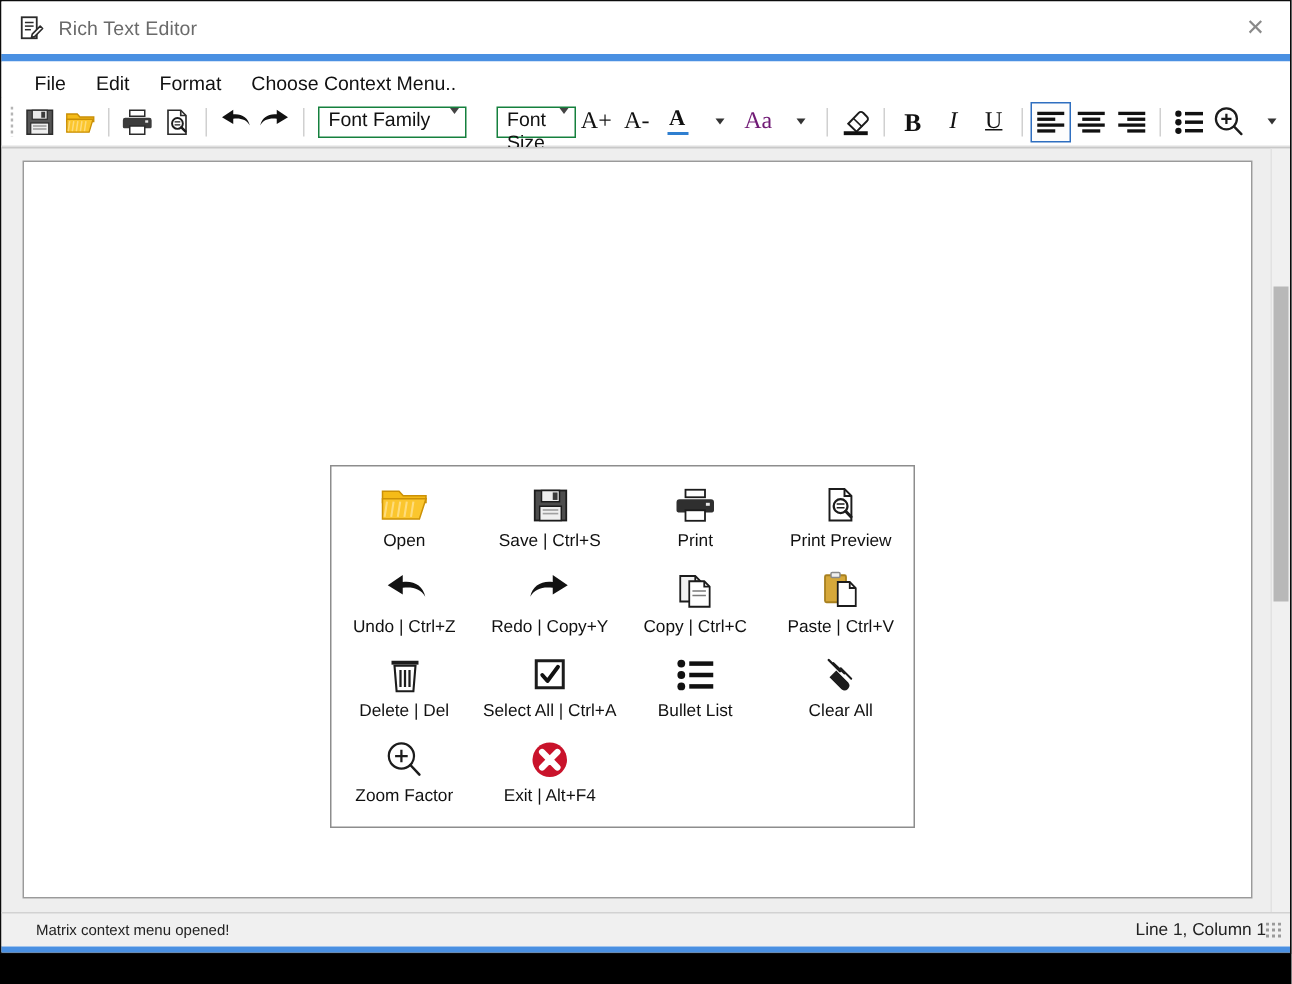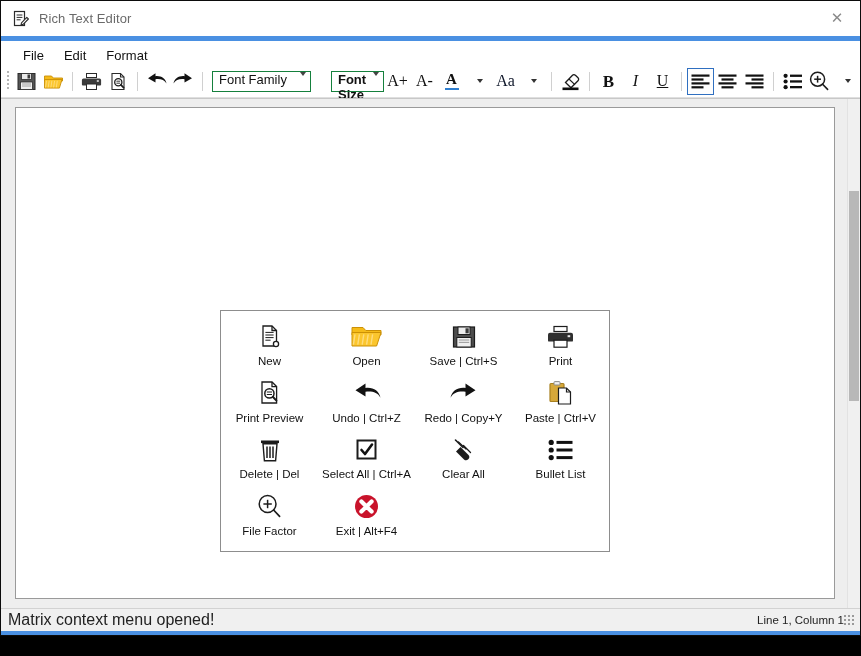--- a/index.html
+++ b/index.html
@@ -78,21 +78,21 @@
   .caret{
     width:0;height:0;border-left:3.5px solid transparent;border-right:3.5px solid transparent;
     border-top:4px solid #333;margin-left:3px;flex:0 0 auto;
   }
   .combo{
     height:21px;display:flex;align-items:flex-start;justify-content:space-between;
     background:#fff;border:1px solid #15803d;box-sizing:border-box;
     padding:0 4px 0 6px;font-size:13px;color:#111;
   }
   .combo.family{width:152px;margin-left:4px;}
-  .combo.size{width:78px;margin-left:20px;font-weight:bold;}
+  .combo.size{width:78px;margin-left:20px;}
   .combo .caret{border-top-color:#444;}
   .ico-txt{
     font-size:16px;color:#111;line-height:1;font-family:"Liberation Serif",serif;
   }
 
   
   .bodyarea{
     flex:1 1 auto;position:relative;background:#eeeeee;
     border-top:1px solid #c8c8c8;
     display:flex;overflow:hidden;
@@ -133,21 +133,21 @@
     font-size:11.5px;color:#111;white-space:nowrap;line-height:1.1;
   }
 
   
   .statusbar{
     height:23px;flex:0 0 23px;background:#f0f0f0;
     border-top:1px solid #d2d2d2;
     display:flex;align-items:center;box-sizing:border-box;
     padding:0 4px 0 7px;
   }
-  .status-left{font-size:16px;color:#222;white-space:nowrap;}
+  .status-left{font-size:10px;color:#222;white-space:nowrap;margin-left:16px;}
   .status-spacer{flex:1 1 auto;}
   .status-right{font-size:11.5px;color:#222;white-space:nowrap;margin-right:0;}
   .grip-corner{
     width:11px;height:11px;flex:0 0 11px;margin-right:1px;
     background:
       radial-gradient(circle at 1px 1px, #9a9a9a 1px, transparent 1.2px);
     background-size:4px 4px;
   }
   .bottom-accent{
     height:4px;flex:0 0 4px;background:#4a90e2;
@@ -175,20 +175,21 @@
       <span class="close-glyph">✕</span>
     </span>
   </div>
 
   <div class="accent-strip"></div>
 
   <div class="menubar">
     <span class="menu-item">File</span>
     <span class="menu-item">Edit</span>
     <span class="menu-item">Format</span>
+    <span class="menu-item">Choose Context Menu..</span>
   </div>
 
   <div class="toolbar">
     <span class="grip"></span>
 
     <span class="tb-btn">
       <svg width="21" height="21" viewBox="0 0 21 21">
         <rect x="2" y="2.5" width="17" height="16" fill="#555" stroke="#2b2b2b" stroke-width="1"></rect>
         <rect x="5.5" y="2.5" width="10" height="6" fill="#e9e9e9" stroke="#2b2b2b" stroke-width="0.8"></rect>
         <rect x="11.5" y="3.5" width="2.6" height="4" fill="#3b3b3b"></rect>
@@ -265,21 +266,21 @@
       <span style="display:flex;flex-direction:column;align-items:center;">
         <span class="ico-txt" style="font-weight:bold;font-size:15px;">A</span>
         <span style="display:block;width:14px;height:2.5px;background:#2f7fd0;margin-top:1px;"></span>
       </span>
     </span>
     <span class="tb-btn">
       <span class="caret"></span>
     </span>
 
     <span class="tb-btn">
-      <span class="ico-txt" style="color:#0f172a;">Aa</span>
+      <span class="ico-txt" style="color:#701a75;">Aa</span>
     </span>
     <span class="tb-btn">
       <span class="caret"></span>
     </span>
 
     <span class="tb-sep"></span>
 
     <span class="tb-btn">
       <svg width="21" height="20" viewBox="0 0 21 20">
         <path d="M5.5 11.5 L12.5 4.2 a2 2 0 0 1 2.9 0 l2.6 2.6 a2 2 0 0 1 0 2.9 L11 16.8 Z" fill="#fff" stroke="#1c1c1c" stroke-width="1.3"></path>
@@ -354,34 +355,20 @@
   </div>
 
   <div class="bodyarea">
     <div class="page-outer">
       <div class="page">
         <span></span>
       </div>
 
       <div class="ctxmenu">
 
-        <div class="ctx-cell">
-          <span class="ctx-ico">
-            <svg width="24" height="26" viewBox="0 0 24 26">
-              <path d="M5 2 h9 l4.5 4.5 V22 H5 Z" fill="#fff" stroke="#1c1c1c" stroke-width="1.3"></path>
-              <path d="M14 2 v4.5 h4.5" fill="none" stroke="#1c1c1c" stroke-width="1.3"></path>
-              <line x1="7.4" y1="8.4" x2="15.6" y2="8.4" stroke="#1c1c1c" stroke-width="1"></line>
-              <line x1="7.4" y1="11" x2="15.6" y2="11" stroke="#1c1c1c" stroke-width="1"></line>
-              <line x1="7.4" y1="13.6" x2="15.6" y2="13.6" stroke="#1c1c1c" stroke-width="1"></line>
-              <line x1="7.4" y1="16.2" x2="12.6" y2="16.2" stroke="#1c1c1c" stroke-width="1"></line>
-              <circle cx="18" cy="20" r="2.6" fill="#fff" stroke="#1c1c1c" stroke-width="1.3"></circle>
-            </svg>
-          </span>
-          <span class="ctx-label">New</span>
-        </div>
 
         <div class="ctx-cell">
           <span class="ctx-ico">
             <svg width="34" height="26" viewBox="0 0 34 26">
               <path d="M2 3.5 h11 l2.8 3 h15.2 v4.5 H2 Z" fill="#f5bb18" stroke="#cc9106" stroke-width="1"></path>
               <path d="M2 8.5 h29 l-4.4 13.5 H2 Z" fill="#fbc62e" stroke="#cc9106" stroke-width="1"></path>
               <path d="M5 10.4 l-1.6 10.2 M9.4 10.4 l-1.6 10.2 M13.8 10.4 l-1.6 10.2 M18.2 10.4 l-1.6 10.2 M22.6 10.4 l-1.6 10.2" stroke="#fedc7d" stroke-width="1.4"></path>
             </svg>
           </span>
           <span class="ctx-label">Open</span>
@@ -439,20 +426,33 @@
         <div class="ctx-cell">
           <span class="ctx-ico">
             <svg width="30" height="24" viewBox="0 0 30 24">
               <path d="M16.5 6 C9 5 3 8.6 1.5 15.8 C4.4 10.4 9.8 9 16.5 9.8 V14.4 L26.5 8.2 L16.5 1.4 Z" fill="#121212"></path>
             </svg>
           </span>
           <span class="ctx-label">Redo | Copy+Y</span>
         </div>
 
 
+        <div class="ctx-cell">
+          <span class="ctx-ico">
+            <svg width="28" height="26" viewBox="0 0 28 26">
+              <path d="M3.5 3 h10 l3.6 3.6 V20 H3.5 Z" fill="#f2f2f2" stroke="#1c1c1c" stroke-width="1.2"></path>
+              <path d="M13.5 3 v3.6 h3.6" fill="none" stroke="#1c1c1c" stroke-width="1.2"></path>
+              <path d="M9.5 6.5 h10 l3.6 3.6 V23.5 H9.5 Z" fill="#fff" stroke="#1c1c1c" stroke-width="1.2"></path>
+              <path d="M19.5 6.5 v3.6 h3.6" fill="none" stroke="#1c1c1c" stroke-width="1.2"></path>
+              <line x1="11.6" y1="13" x2="20.6" y2="13" stroke="#7a7a7a" stroke-width="1"></line>
+              <line x1="11.6" y1="16" x2="20.6" y2="16" stroke="#7a7a7a" stroke-width="1"></line>
+            </svg>
+          </span>
+          <span class="ctx-label">Copy | Ctrl+C</span>
+        </div>
 
         <div class="ctx-cell">
           <span class="ctx-ico">
             <svg width="28" height="27" viewBox="0 0 28 27">
               <rect x="3" y="3.5" width="14" height="18" rx="1" fill="#d6a83a" stroke="#a8801f" stroke-width="1.2"></rect>
               <rect x="7" y="1.6" width="6" height="3.4" rx="0.8" fill="#f0f0f0" stroke="#8a8a8a" stroke-width="1"></rect>
               <path d="M11.5 8 h8 l4 4 V24 h-12 Z" fill="#fff" stroke="#1c1c1c" stroke-width="1.2"></path>
               <path d="M19.5 8 v4 h4" fill="none" stroke="#1c1c1c" stroke-width="1.2"></path>
             </svg>
           </span>
@@ -473,58 +473,58 @@
         </div>
 
         <div class="ctx-cell">
           <span class="ctx-ico">
             <svg width="26" height="26" viewBox="0 0 26 26">
               <rect x="3.5" y="3.5" width="18" height="18" fill="#fff" stroke="#1c1c1c" stroke-width="2"></rect>
               <path d="M7.5 13 L11 17 L18 7.5" fill="none" stroke="#111" stroke-width="2.6" stroke-linecap="round" stroke-linejoin="round"></path>
             </svg>
           </span>
           <span class="ctx-label">Select All | Ctrl+A</span>
-        </div>
-
-        <div class="ctx-cell">
-          <span class="ctx-ico">
-            <svg width="26" height="27" viewBox="0 0 26 27">
-              <path d="M4.5 3 L12 10.5" stroke="#1c1c1c" stroke-width="1.6" stroke-linecap="round"></path>
-              <path d="M7.5 5 L15 12" stroke="#1c1c1c" stroke-width="1.2" stroke-linecap="round"></path>
-              <path d="M9.5 10 L17.5 18 a3.2 3.2 0 0 1 -4.5 4.5 L5 14.5 Z" fill="#1c1c1c"></path>
-              <path d="M12.5 8.5 L19.5 15.5" stroke="#1c1c1c" stroke-width="1.3" stroke-linecap="round"></path>
-            </svg>
-          </span>
-          <span class="ctx-label">Clear All</span>
         </div>
 
         <div class="ctx-cell">
           <span class="ctx-ico">
             <svg width="26" height="22" viewBox="0 0 26 22">
               <circle cx="3.2" cy="3.4" r="2.6" fill="#111"></circle>
               <circle cx="3.2" cy="11" r="2.6" fill="#111"></circle>
               <circle cx="3.2" cy="18.6" r="2.6" fill="#111"></circle>
               <rect x="8.5" y="1.9" width="16" height="3" fill="#111"></rect>
               <rect x="8.5" y="9.5" width="16" height="3" fill="#111"></rect>
               <rect x="8.5" y="17.1" width="16" height="3" fill="#111"></rect>
             </svg>
           </span>
           <span class="ctx-label">Bullet List</span>
         </div>
 
         <div class="ctx-cell">
           <span class="ctx-ico">
+            <svg width="26" height="27" viewBox="0 0 26 27">
+              <path d="M4.5 3 L12 10.5" stroke="#1c1c1c" stroke-width="1.6" stroke-linecap="round"></path>
+              <path d="M7.5 5 L15 12" stroke="#1c1c1c" stroke-width="1.2" stroke-linecap="round"></path>
+              <path d="M9.5 10 L17.5 18 a3.2 3.2 0 0 1 -4.5 4.5 L5 14.5 Z" fill="#1c1c1c"></path>
+              <path d="M12.5 8.5 L19.5 15.5" stroke="#1c1c1c" stroke-width="1.3" stroke-linecap="round"></path>
+            </svg>
+          </span>
+          <span class="ctx-label">Clear All</span>
+        </div>
+
+        <div class="ctx-cell">
+          <span class="ctx-ico">
             <svg width="28" height="27" viewBox="0 0 28 27">
               <circle cx="11.6" cy="11" r="8.4" fill="none" stroke="#1c1c1c" stroke-width="1.5"></circle>
               <line x1="11.6" y1="6.8" x2="11.6" y2="15.2" stroke="#1c1c1c" stroke-width="1.5"></line>
               <line x1="7.4" y1="11" x2="15.8" y2="11" stroke="#1c1c1c" stroke-width="1.5"></line>
               <line x1="17.6" y1="17" x2="23.6" y2="23.4" stroke="#1c1c1c" stroke-width="1.7" stroke-linecap="round"></line>
             </svg>
           </span>
-          <span class="ctx-label">File Factor</span>
+          <span class="ctx-label">Zoom Factor</span>
         </div>
 
         <div class="ctx-cell">
           <span class="ctx-ico">
             <svg width="27" height="27" viewBox="0 0 27 27">
               <circle cx="13.5" cy="13.5" r="11.5" fill="#c9132b"></circle>
               <path d="M8.4 8.4 L18.6 18.6 M18.6 8.4 L8.4 18.6" stroke="#fff" stroke-width="4.2" stroke-linecap="round"></path>
             </svg>
           </span>
           <span class="ctx-label">Exit | Alt+F4</span>

